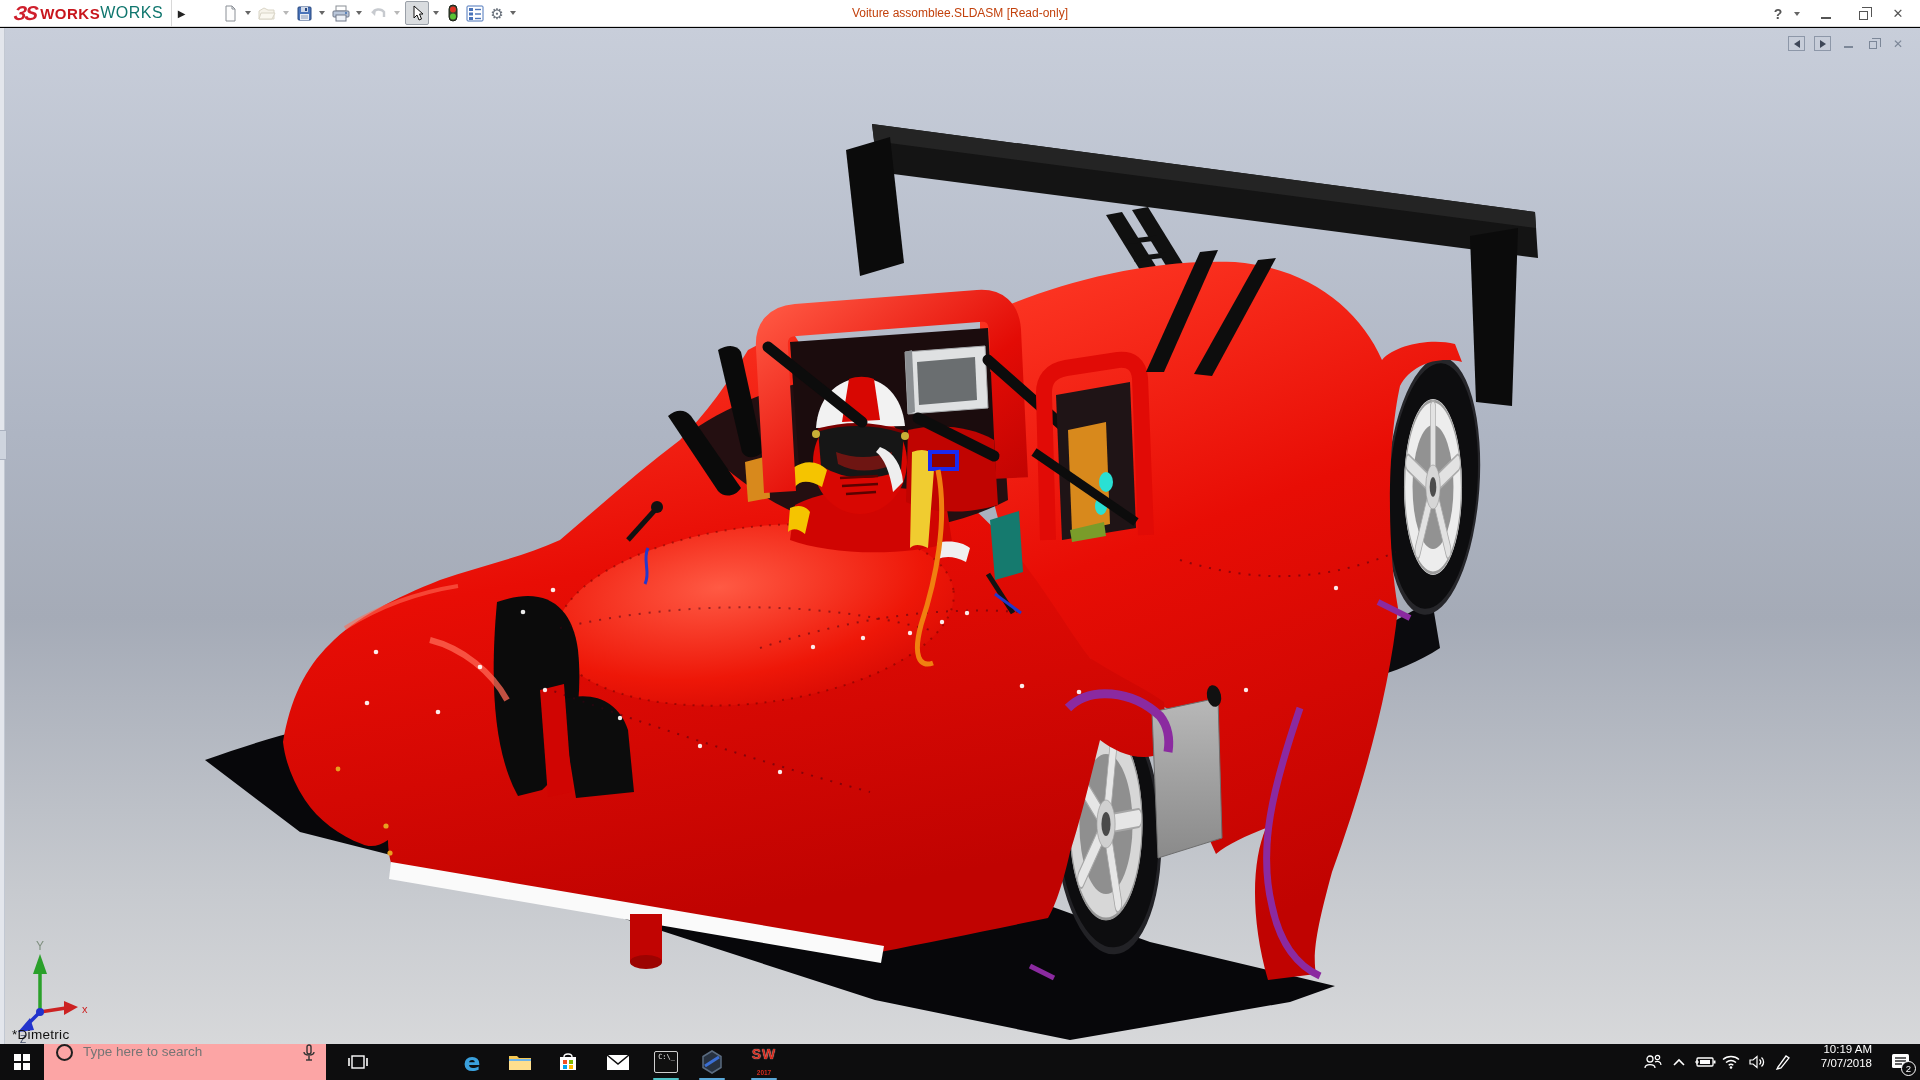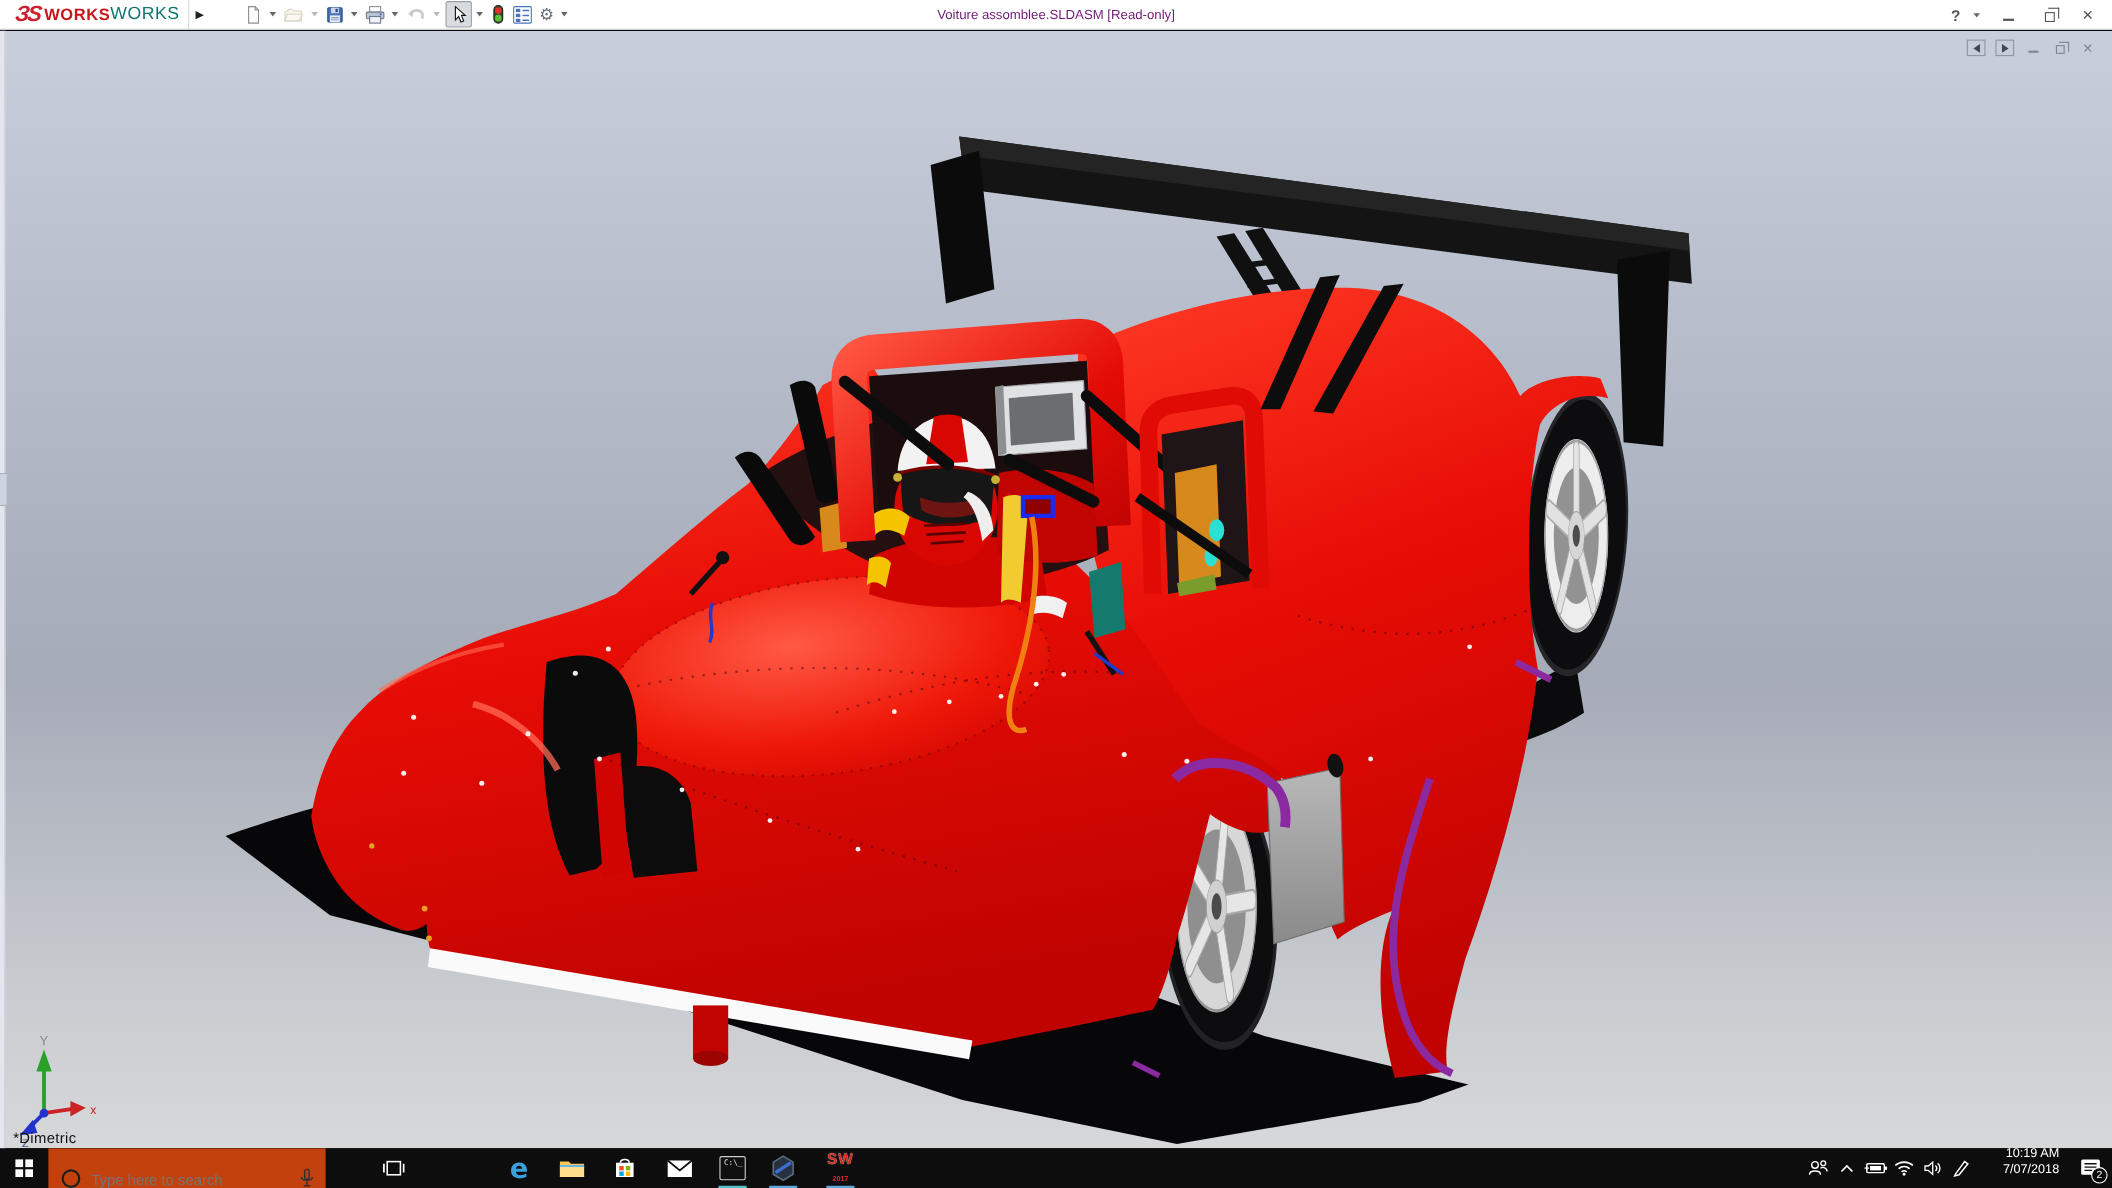--- a/index.html
+++ b/index.html
@@ -13,21 +13,21 @@
   .logo-bold { color:#c8161d; font-weight:bold; font-size:15px; letter-spacing:.5px; }
   .logo-light { color:#0f766e; font-weight:400; font-size:16px; letter-spacing:.5px;text-align:center; }
   .flyout { width:20px; height:27px; border-left:1px solid #d8d8d8; display:flex; align-items:center; justify-content:center; color:#222; font-size:10px; }
   .toolbar { display:flex; align-items:center; margin-left:28px; height:27px; }
   .tb-btn { display:flex; align-items:center; height:24px; padding:0 2px; margin:0 1px; }
   .tb-btn svg { display:block; }
   .tb-btn.pressed { background:#d9dcdf; border:1px solid #9aa0a8; border-radius:2px; }
   .caret { width:0; height:0; border-left:3.5px solid transparent; border-right:3.5px solid transparent; border-top:4px solid #666; margin:0 4px 0 3px; }
   .caret.dis { border-top-color:#b8b8b8; }
   .gear-glyph { font-size:15px; color:#68707a; line-height:1; }
-  .win-title { position:absolute; left:0; right:0; text-align:center; font-size:12px; color:#701a75; pointer-events:none; }
+  .win-title { position:absolute; left:0; right:0; text-align:center; font-size:12px; color:#c2410c; pointer-events:none; }
   .win-ctrls { position:absolute; right:8px; top:0; height:27px; display:flex; align-items:center; gap:8px; }
   .wc { width:28px; height:22px; display:flex; align-items:center; justify-content:center; color:#555; font-size:13px; }
   .help-q { font-size:14px; font-weight:bold; color:#555; }
   .min-glyph { width:10px; border-bottom:2px solid #555; height:2px; margin-top:8px; }
   .restore-glyph { position:relative; width:9px; height:9px; border:1.4px solid #555; margin-left:3px; margin-top:3px; }
   .restore-glyph:before { content:""; position:absolute; left:2px; top:-5px; width:9px; height:9px; border:1.4px solid #555; border-left:none; border-bottom:none; }
 
   
   .viewport { position:absolute; top:28px; left:0; width:1920px; height:1016px; z-index:1; }
   .viewport svg { position:absolute; inset:0; }
@@ -41,21 +41,21 @@
   .cc-min { width:9px; height:2px; background:#7c8798; margin-top:7px; }
   .cc-restore { position:relative; width:8px; height:8px; border:1.3px solid #7c8798; margin-top:3px; }
   .cc-restore:before { content:""; position:absolute; left:2px; top:-4px; width:8px; height:8px; border:1.3px solid #7c8798; border-left:none; border-bottom:none; }
   .orient-label { position:absolute; left:12px; bottom:2px; font-size:13.5px; font-weight:normal; color:#111; z-index:6; letter-spacing:.3px; }
 
   
   .taskbar { position:absolute; left:0; bottom:0; width:1920px; height:36px; background:#0d0d0e; z-index:40; }
   .start { position:absolute; left:0; top:0; width:44px; height:36px; display:flex; align-items:center; justify-content:center; }
   .winlogo { display:grid; grid-template-columns:7px 7px; grid-template-rows:7px 7px; gap:1.5px; }
   .winlogo span { background:#fdfdfd; }
-  .searchbox { position:absolute; left:44px; top:0; width:252px; height:36px; background:#c2410c; display:flex; align-items:flex-end; }
+  .searchbox { position:absolute; left:44px; top:0; width:282px; height:36px; background:#fca5a5; display:flex; align-items:flex-start; }
   .cortana-ring { width:17px; height:17px; border:2.5px solid #1f1f1f; border-radius:50%; margin:0 10px 0 12px; flex:0 0 auto; }
   .searchbox input { border:none; background:transparent; outline:none; font-size:13.5px; color:#111; font-family:"Liberation Sans",sans-serif; flex:1; }
   .mic { margin-right:10px; flex:0 0 auto; }
   .tb-icon { position:absolute; top:0; width:44px; height:36px; display:flex; align-items:center; justify-content:center; }
   .runline { position:absolute; bottom:0; height:2.5px; width:26px; border-radius:1px; }
   .edge-e { font-size:25px; font-weight:bold; color:#3aa0dc; font-family:"DejaVu Sans",sans-serif; line-height:1; }
   .cmd-box { width:24px; height:22px; background:#101010; border:1px solid #cfcfcf; border-radius:2px; color:#e8e8e8; font-family:"DejaVu Sans Mono",monospace; font-size:7px; padding:1px 2px; text-align:right; }
   .sw-icon { text-align:center; line-height:1; }
   .sw-letters { font-size:14px; font-weight:800; color:#d42b1e; text-shadow:0 0 1px #fff; letter-spacing:1px; }
   .sw-year { font-size:6.5px; font-weight:bold; color:#d42b1e; }

